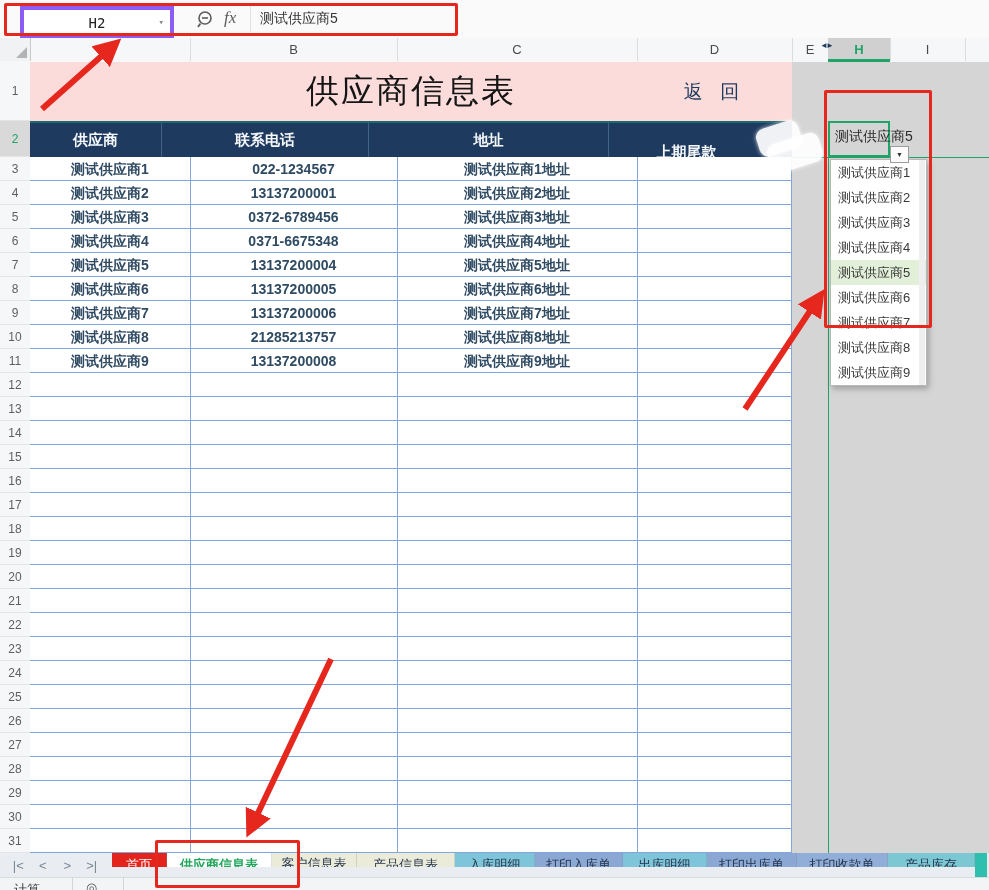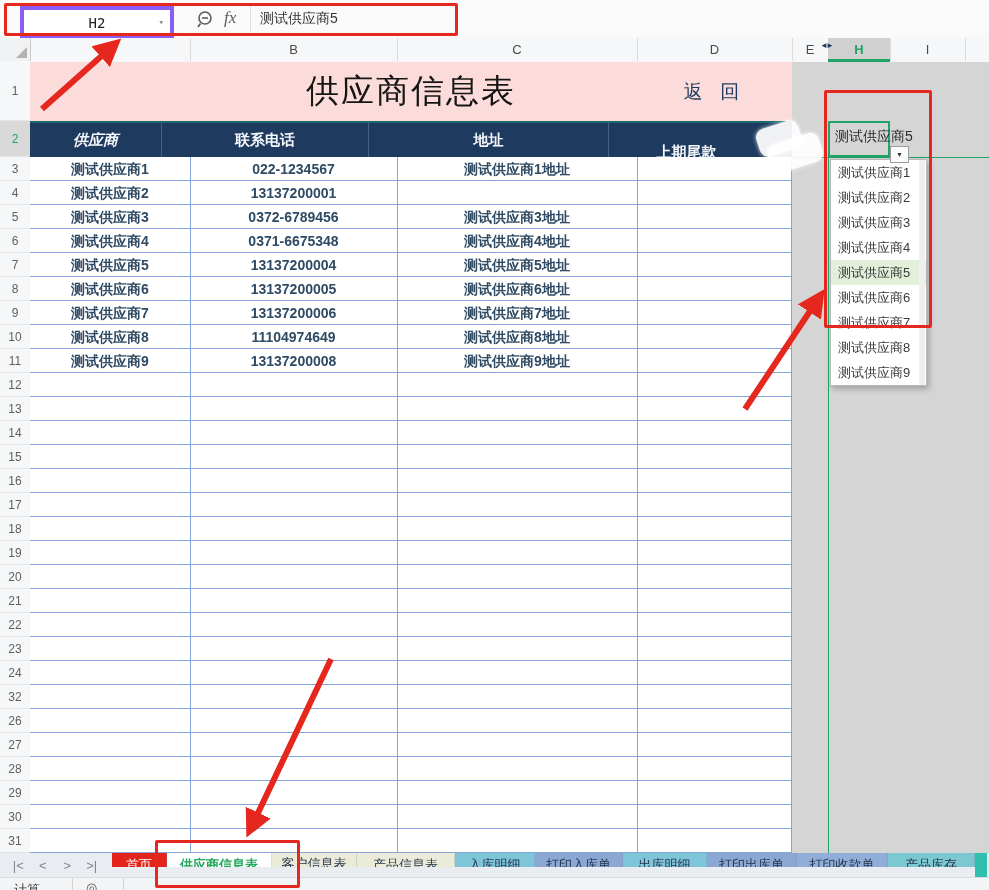--- a/index.html
+++ b/index.html
@@ -39,21 +39,21 @@
   .row1{position:absolute;left:30px;top:0;width:762px;height:59px;background:#fbdcda;}
   .sheet-title{position:absolute;left:0;top:0;width:100%;height:59px;line-height:59px;text-align:center;
                font-family:"Liberation Serif",serif;font-size:33px;color:#151515;letter-spacing:2px;}
   .return-btn{position:absolute;left:607px;top:0;width:155px;height:59px;line-height:59px;text-align:center;
               font-size:19px;font-weight:normal;color:#1e3a5f;letter-spacing:6px;}
 
   .row2{position:absolute;left:30px;top:59px;width:762px;height:36px;background:#1e3a5f;border-top:2px solid #1a6a6e;
         box-sizing:border-box;display:flex;}
   .hcell{height:34px;line-height:34px;text-align:center;font-size:15px;font-weight:bold;color:#f4f7fb;
          border-right:1px solid rgba(130,180,195,.35);box-sizing:border-box;}
-  .hc0{width:132px;font-style:italic;} .hc1{width:207px;} .hc2{width:240px;} .hc3{width:155px;border-right:none;margin-top:12px;}
+  .hc0{width:132px;} .hc1{width:207px;} .hc2{width:240px;} .hc3{width:155px;border-right:none;margin-top:12px;}
 
   .tablearea{position:absolute;left:30px;top:95px;width:762px;height:696px;background:#fff;
              background-image:repeating-linear-gradient(to bottom,transparent 0 23px,#84a5d8 23px 24px);}
   .vl{position:absolute;top:0;bottom:0;width:1px;background:#84a5d8;}
   .vl0{left:160px;} .vl1{left:367px;} .vl2{left:607px;} .vl3{left:761px;}
   .trows{position:absolute;left:0;top:0;width:762px;}
   .trow{display:flex;height:24px;}
   .tc{height:24px;line-height:24px;text-align:center;font-size:14px;font-weight:600;color:#2f4a63;overflow:hidden;}
   .tca{width:160px;} .tcb{width:207px;} .tcc{width:240px;} .tcd{width:155px;}
 
@@ -157,21 +157,21 @@
         <div class="rn">15</div>
         <div class="rn">16</div>
         <div class="rn">17</div>
         <div class="rn">18</div>
         <div class="rn">19</div>
         <div class="rn">20</div>
         <div class="rn">21</div>
         <div class="rn">22</div>
         <div class="rn">23</div>
         <div class="rn">24</div>
-        <div class="rn">32</div>
+        <div class="rn">25</div>
         <div class="rn">26</div>
         <div class="rn">27</div>
         <div class="rn">28</div>
         <div class="rn">29</div>
         <div class="rn">30</div>
         <div class="rn">31</div>
       </div>
 
     <div class="row1">
       <div class="sheet-title">供应商信息表</div>
@@ -194,20 +194,21 @@
 
       <div class="trow">
           <div class="tc tca">测试供应商1</div>
           <div class="tc tcb">022-1234567</div>
           <div class="tc tcc">测试供应商1地址</div>
           <div class="tc tcd"></div>
         </div>
           <div class="trow">
           <div class="tc tca">测试供应商2</div>
           <div class="tc tcb">13137200001</div>
+          <div class="tc tcc">测试供应商2地址</div>
           <div class="tc tcd"></div>
         </div>
           <div class="trow">
           <div class="tc tca">测试供应商3</div>
           <div class="tc tcb">0372-6789456</div>
           <div class="tc tcc">测试供应商3地址</div>
           <div class="tc tcd"></div>
         </div>
           <div class="trow">
           <div class="tc tca">测试供应商4</div>
@@ -228,21 +229,21 @@
           <div class="tc tcd"></div>
         </div>
           <div class="trow">
           <div class="tc tca">测试供应商7</div>
           <div class="tc tcb">13137200006</div>
           <div class="tc tcc">测试供应商7地址</div>
           <div class="tc tcd"></div>
         </div>
           <div class="trow">
           <div class="tc tca">测试供应商8</div>
-          <div class="tc tcb">11104974649</div>
+          <div class="tc tcb">21285213757</div>
           <div class="tc tcc">测试供应商8地址</div>
           <div class="tc tcd"></div>
         </div>
           <div class="trow">
           <div class="tc tca">测试供应商9</div>
           <div class="tc tcb">13137200008</div>
           <div class="tc tcc">测试供应商9地址</div>
           <div class="tc tcd"></div>
         </div>
         </div>

